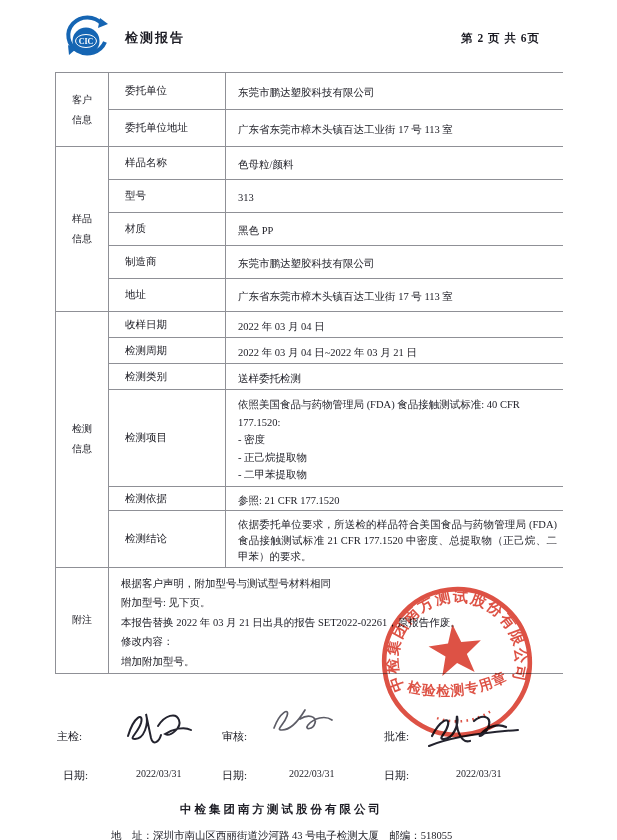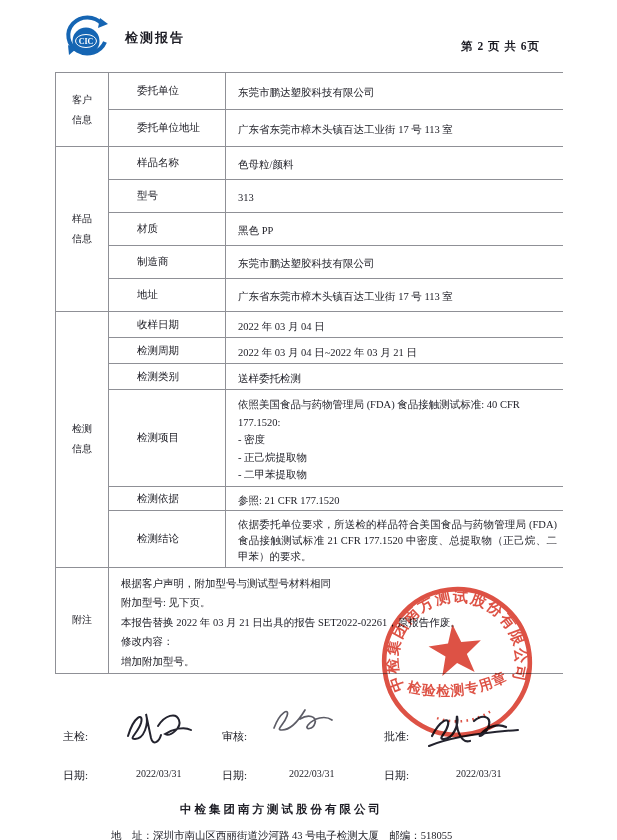--- a/index.html
+++ b/index.html
@@ -10,27 +10,27 @@
     background:#ffffff;
     font-family:"Liberation Serif","DejaVu Serif",serif;
     color:#1c1c24;
     overflow:hidden;
   }
   
   .report-header { position:relative; height:72px; }
   .logo { position:absolute; left:64px; top:15px; }
   .hdr-title { position:absolute; left:125px; top:29px; font-size:13px; font-weight:bold; letter-spacing:2px; }
   .hdr-no { position:absolute; left:236px; top:31px; font-size:11.5px; font-weight:bold; }
-  .hdr-page { position:absolute; left:461px; top:31px; font-size:11.5px; font-weight:bold; letter-spacing:1px;margin-top:8px; }
+  .hdr-page { position:absolute; left:461px; top:31px; font-size:11.5px; font-weight:bold; letter-spacing:1px; }
   
   table.info { border-collapse:collapse; margin-left:55px; width:508px; table-layout:fixed; }
   table.info td { border:1px solid #8f9096; vertical-align:middle; font-size:10.5px; line-height:1.5; }
   td.grp { text-align:center; padding:0 4px; }
   td.grp .wrap2 { display:inline-block; width:28px; line-height:2.0; font-size:10px; text-align:center; }
-  td.lbl { padding:2px 4px 2px 28px; }
+  td.lbl { padding:2px 4px 2px 16px; }
   td.val { padding:6px 6px 2px 12px; }
   .h37{height:37px} .h33{height:33px} .h26{height:26px} .h23{height:23px}
   .h48{height:48px} .h88{height:88px} .h98{height:98px}
   .items div { line-height:17.5px; }
   .concl { line-height:15.8px; text-align:justify; padding-top:3px; padding-bottom:3px; }
   .remarks div { line-height:19.6px; }
   
   .sig-block { position:relative; height:122px; font-size:11px; }
   .sig-label { position:absolute; top:55px; }
   .date-label { position:absolute; top:94px; }
@@ -145,21 +145,21 @@
         <div>附加型号: 见下页。</div>
         <div>本报告替换 2022 年 03 月 21 日出具的报告 SET2022-02261，原报告作废。</div>
         <div>修改内容：</div>
         <div>增加附加型号。</div>
       </td>
     </tr>
   </tbody>
     </table>
 
   <div class="sig-block">
-    <span class="sig-label" style="left:63px">主检:</span>
+    <span class="sig-label" style="left:57px">主检:</span>
     <span class="sig-label" style="left:222px">审核:</span>
     <span class="sig-label" style="left:384px">批准:</span>
 
     <svg class="sig-svg" style="left:118px; top:30px" width="80" height="48" viewBox="0 0 80 48">
       <path d="M10 32 C16 12 26 8 23 19 C20 29 10 35 17 35 C26 35 31 20 28 10 L33 34 C35 42 41 38 43 31" fill="none" stroke="#23232e" stroke-width="2" stroke-linecap="round"></path>
       <path d="M40 22 C47 11 58 8 61 16 C64 24 52 33 47 30 C55 25 66 22 73 26" fill="none" stroke="#23232e" stroke-width="2" stroke-linecap="round"></path>
     </svg>
     <svg class="sig-svg" style="left:262px; top:28px" width="82" height="42" viewBox="0 0 82 42">
       <path d="M12 26 C18 10 28 5 25 14 C22 23 13 28 20 28 C29 28 37 18 43 8 M38 17 C46 12 55 14 53 21 C51 28 42 28 46 23 C52 16 63 13 70 18" fill="none" stroke="#5c5c66" stroke-width="1.7" stroke-linecap="round"></path>
     </svg>

